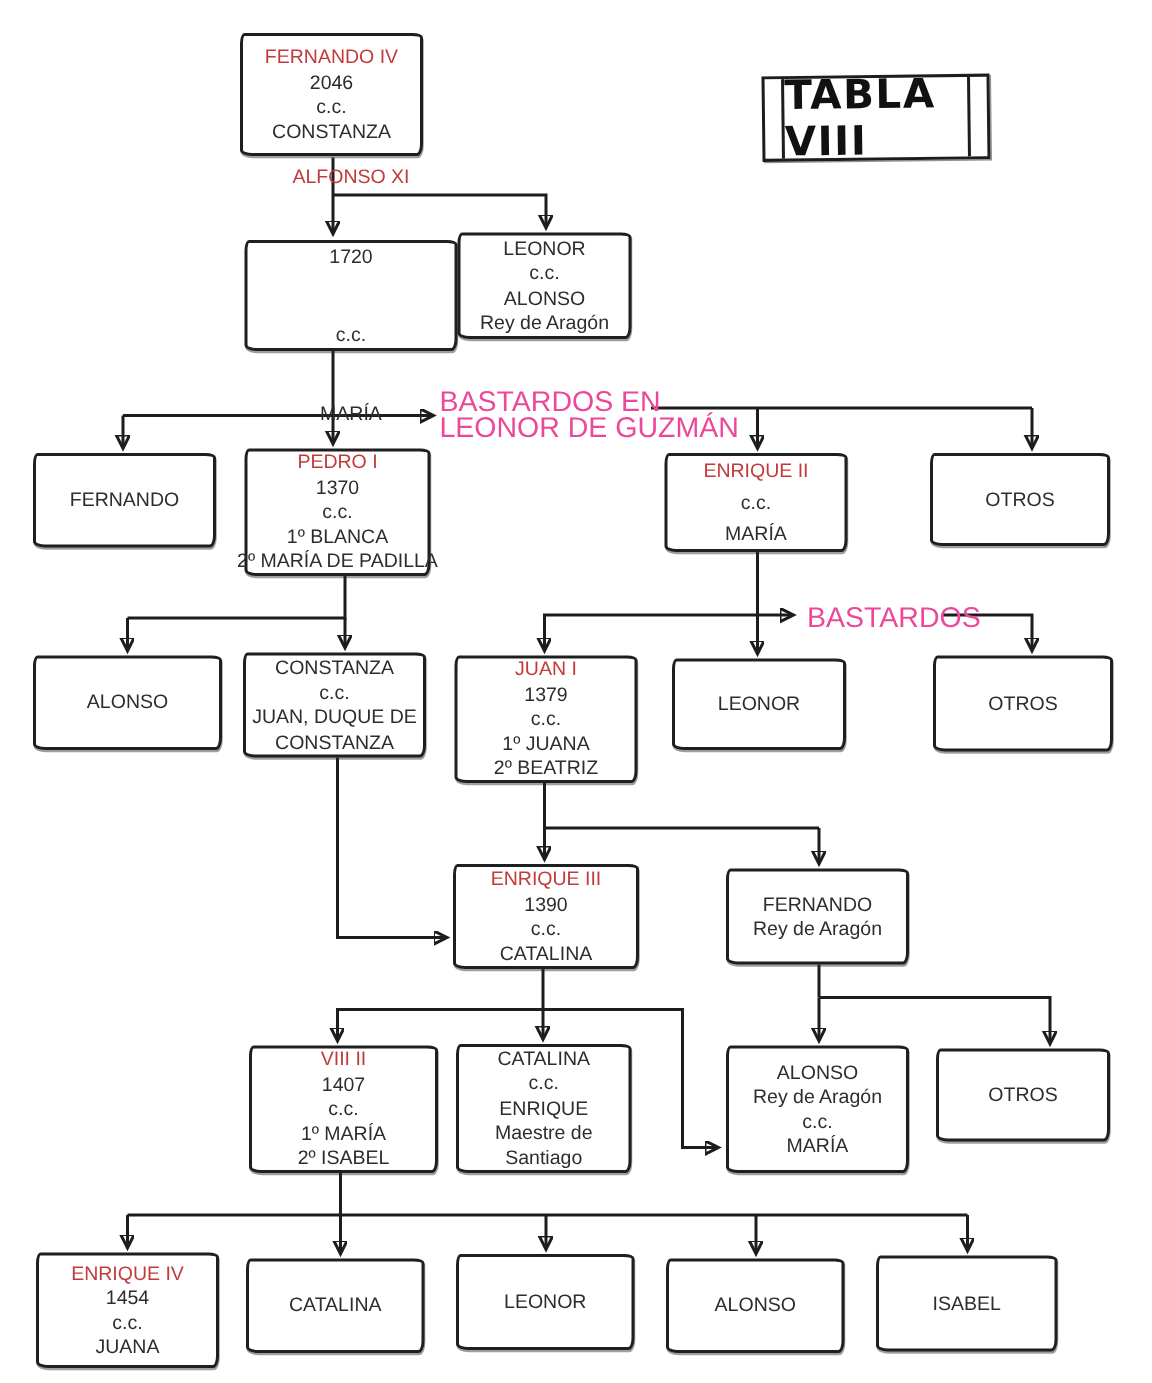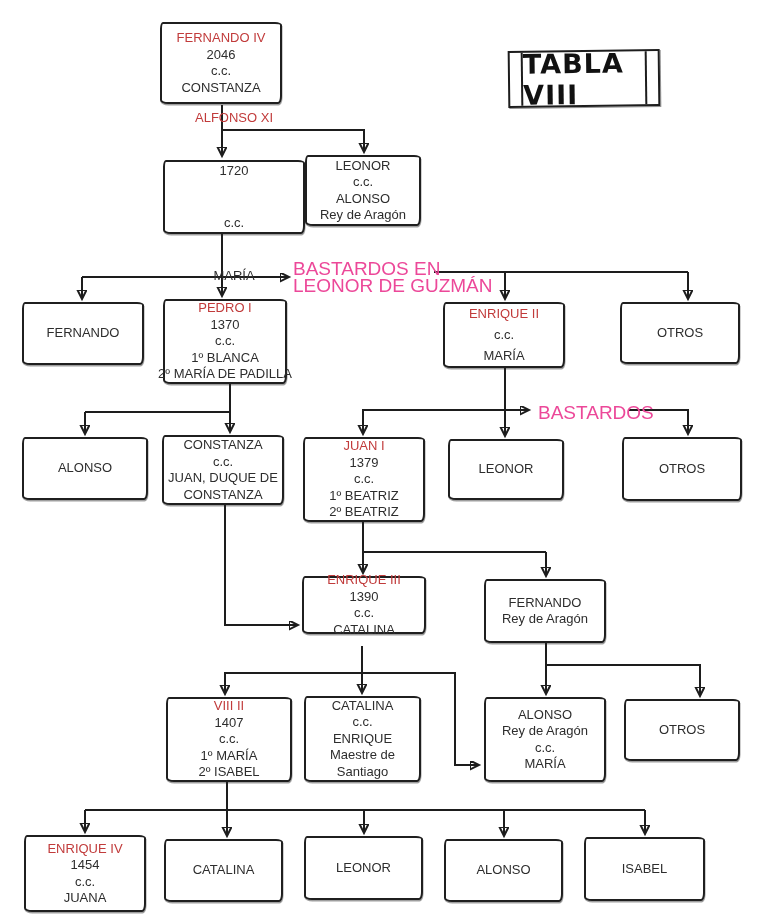--- a/index.html
+++ b/index.html
@@ -148,30 +148,30 @@
       <div class="node" style="left: 162px; top: 435px; width: 122px; height: 70px;">
         <div class="nline">CONSTANZA</div>
         <div class="nline">c.c.</div>
         <div class="nline">JUAN, DUQUE DE</div>
         <div class="nline">CONSTANZA</div>
       </div>
       <div class="node" style="left: 303px; top: 437px; width: 122px; height: 85px;">
         <div class="nline red">JUAN I</div>
         <div class="nline">1379</div>
         <div class="nline">c.c.</div>
-        <div class="nline">1º BEATRIZ</div>
+        <div class="nline">1º JUANA</div>
         <div class="nline">2º BEATRIZ</div>
       </div>
       <div class="node" style="left: 448px; top: 439px; width: 116px; height: 61px;">
         <div class="nline">LEONOR</div>
       </div>
       <div class="node" style="left: 622px; top: 437px; width: 120px; height: 64px;">
         <div class="nline">OTROS</div>
       </div>
-      <div class="node" style="left: 302px; top: 576px; width: 124px; height: 58px;">
+      <div class="node" style="left: 302px; top: 576px; width: 124px; height: 70px;">
         <div class="nline red">ENRIQUE III</div>
         <div class="nline">1390</div>
         <div class="nline">c.c.</div>
         <div class="nline">CATALINA</div>
       </div>
       <div class="node" style="left: 484px; top: 579px; width: 122px; height: 64px;">
         <div class="nline">FERNANDO</div>
         <div class="nline">Rey de Aragón</div>
       </div>
       <div class="node" style="left: 166px; top: 697px; width: 126px; height: 85px;">

